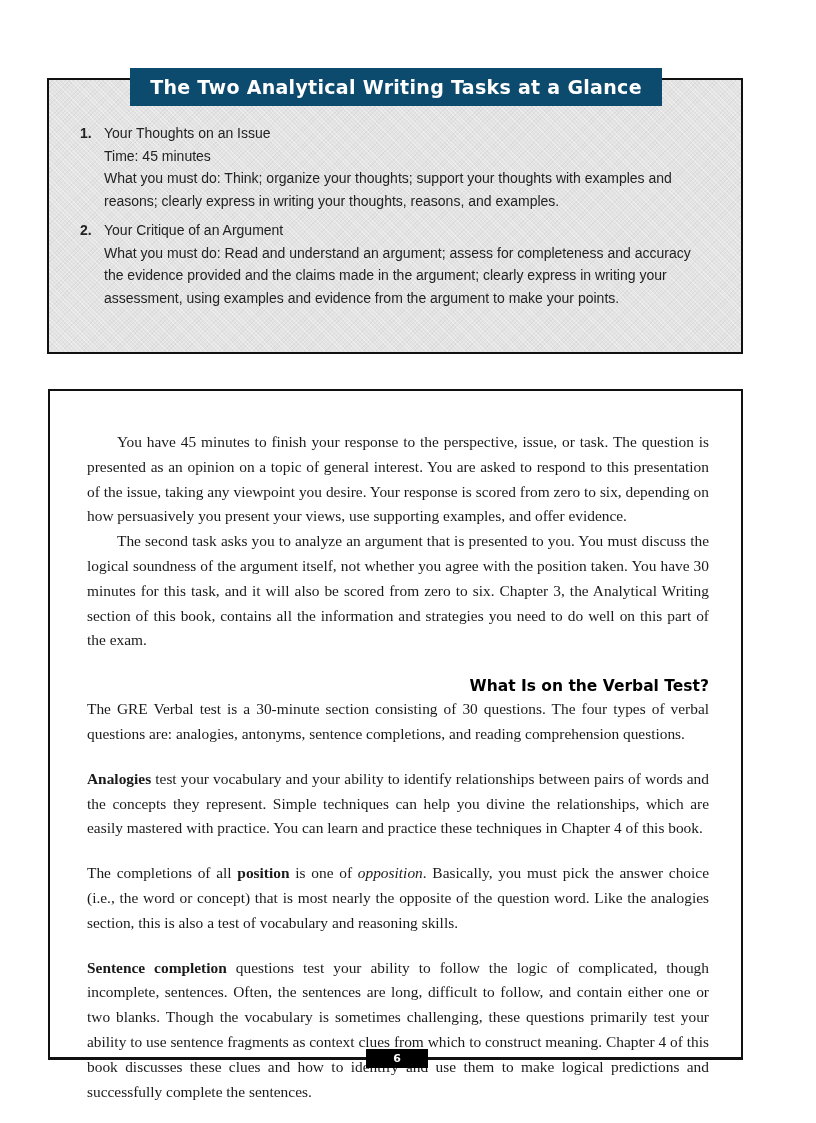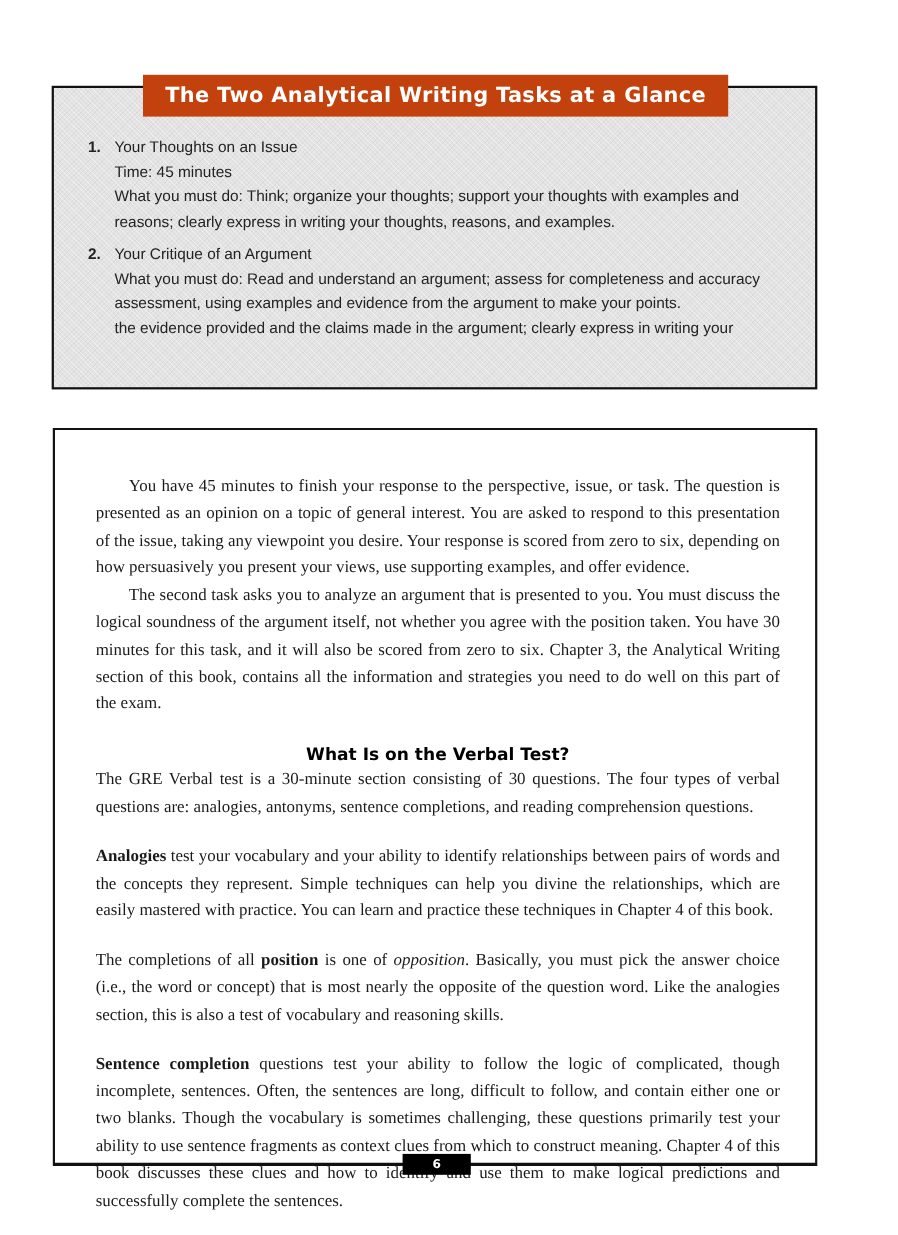--- a/index.html
+++ b/index.html
@@ -9,21 +9,21 @@
     position: absolute; left: 47px; top: 78px; width: 692px; height: 272px;
     border: 2px solid #111; border-radius: 0;
     background-color: #e3e3e3;
     background-image:
       repeating-linear-gradient(45deg, rgba(255,255,255,0.35) 0 1px, transparent 1px 3px),
       repeating-linear-gradient(-45deg, rgba(0,0,0,0.04) 0 1px, transparent 1px 3px);
     box-sizing: content-box;
   }
   .glance-title {
     position: absolute; left: 130px; top: 68px; width: 532px; height: 38px;
-    background: #c2410c; color: #fff;
+    background: #0c4a6e; color: #fff;
     font-family: "DejaVu Sans", sans-serif; font-weight: bold; font-size: 19px;
     display: flex; align-items: center; justify-content: center;
     letter-spacing: 0.3px;
   }
   .task-list {
     position: absolute; left: 80px; top: 122px; width: 640px;
     font-family: "Liberation Sans", sans-serif; font-size: 14px; color: #222;
     line-height: 22.5px;
   }
   .task { position: relative; padding-left: 24px; margin-bottom: 7px; }
@@ -37,21 +37,21 @@
   .content {
     position: absolute; left: 87px; top: 430px; width: 622px;
     font-family: "Liberation Serif", serif; font-size: 15.4px; color: #1a1a1a;
     line-height: 24.8px; text-align: justify;
   }
   .content p { margin: 0; }
   .indent { text-indent: 30px; }
   .gap { margin-top: 20px !important; }
   .heading {
     font-family: "DejaVu Sans", sans-serif; font-weight: bold; font-size: 15.5px;
-    color: #000; margin-top: 22px; line-height: 22px; text-align: center;
+    color: #000; margin-top: 22px; line-height: 22px; text-align: right;
   }
   .b { font-weight: bold; }
   .i { font-style: italic; }
 
   .page-num {
     position: absolute; left: 366px; top: 1049px; width: 62px; height: 19px;
     background: #000; color: #fff;
     font-family: "DejaVu Sans", sans-serif; font-weight: bold; font-size: 11px;
     display: flex; align-items: center; justify-content: center;
   }
@@ -67,22 +67,22 @@
     <span class="task-num">1.</span>
     <span class="task-line">Your Thoughts on an Issue</span>
     <span class="task-line">Time: 45 minutes</span>
     <span class="task-line">What you must do: Think; organize your thoughts; support your thoughts with examples and</span>
     <span class="task-line">reasons; clearly express in writing your thoughts, reasons, and examples.</span>
   </div>
   <div class="task">
     <span class="task-num">2.</span>
     <span class="task-line">Your Critique of an Argument</span>
     <span class="task-line">What you must do: Read and understand an argument; assess for completeness and accuracy</span>
+    <span class="task-line">the evidence provided and the claims made in the argument; clearly express in writing your</span>
     <span class="task-line">assessment, using examples and evidence from the argument to make your points.</span>
-    <span class="task-line">the evidence provided and the claims made in the argument; clearly express in writing your</span>
   </div>
 </div>
 
 <div class="main-box"></div>
 
 <div class="content">
   <p class="indent">You have 45 minutes to finish your response to the perspective, issue, or task. The question is presented as an opinion on a topic of general interest. You are asked to respond to this presentation of the issue, taking any viewpoint you desire. Your response is scored from zero to six, depending on how persuasively you pres­ent your views, use supporting examples, and offer evidence.</p>
   <p class="indent">The second task asks you to analyze an argument that is presented to you. You must discuss the logical soundness of the argument itself, not whether you agree with the position taken. You have 30 minutes for this task, and it will also be scored from zero to six. Chapter 3, the Analytical Writing section of this book, contains all the information and strategies you need to do well on this part of the exam.</p>
 
   <div class="heading">What Is on the Verbal Test?</div>

